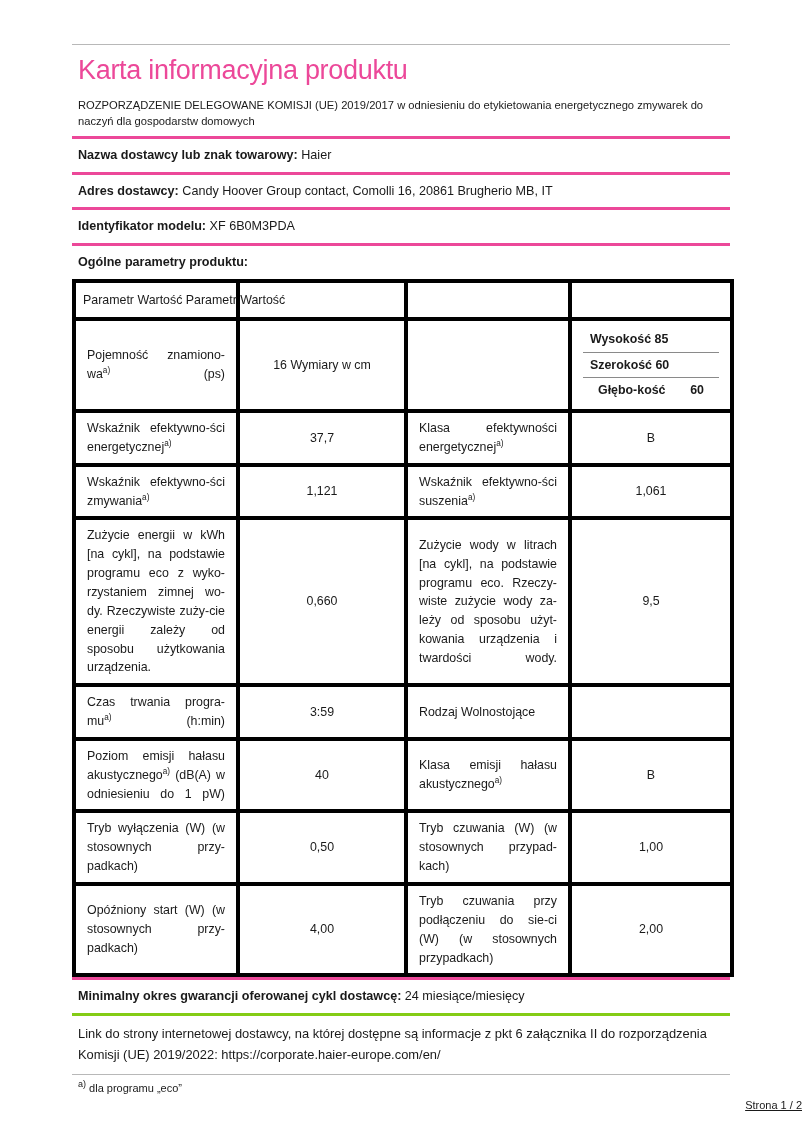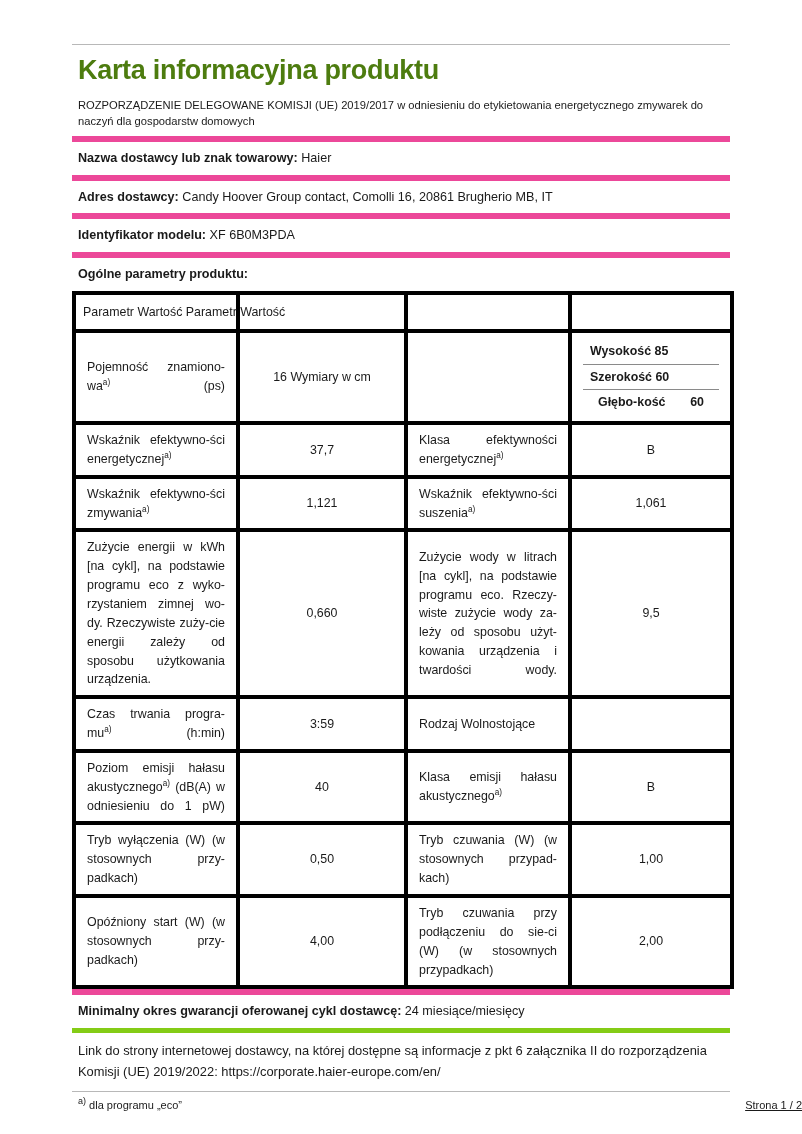--- a/index.html
+++ b/index.html
@@ -31,45 +31,45 @@
     width: 658px;
   }
 
   
   .title-cell {
     border-top: 1px solid #b8b8b8;
     padding: 10px 6px 6px 6px;
   }
   .doc-title {
     font-size: 27px;
-    font-weight: bold;
-    color: #4d7c0f;
+    font-weight: normal;
+    color: #ec4899;
     letter-spacing: -0.3px;
     line-height: 1.12;
     margin: 0 0 12px 0;
     white-space: nowrap;
   }
   .doc-subtitle {
     font-size: 11.2px;
     line-height: 1.45;
     color: #1a1a1a;
     margin: 0;
   }
 
   
   .fullrow {
-    border-top: 6px solid #ec4899;
+    border-top: 3px solid #ec4899;
     padding: 7px 6px 7px 6px;
     font-size: 12.6px;
     line-height: 1.5;
   }
   .fullrow b { font-weight: bold; }
 
   .linkrow {
-    border-top: 5px solid #84cc16;
+    border-top: 3px solid #84cc16;
     padding: 8px 6px 8px 6px;
     font-size: 12.9px;
     line-height: 1.6;
   }
 
   
   table.params {
     border-collapse: collapse;
     width: 658px;
     table-layout: fixed;

